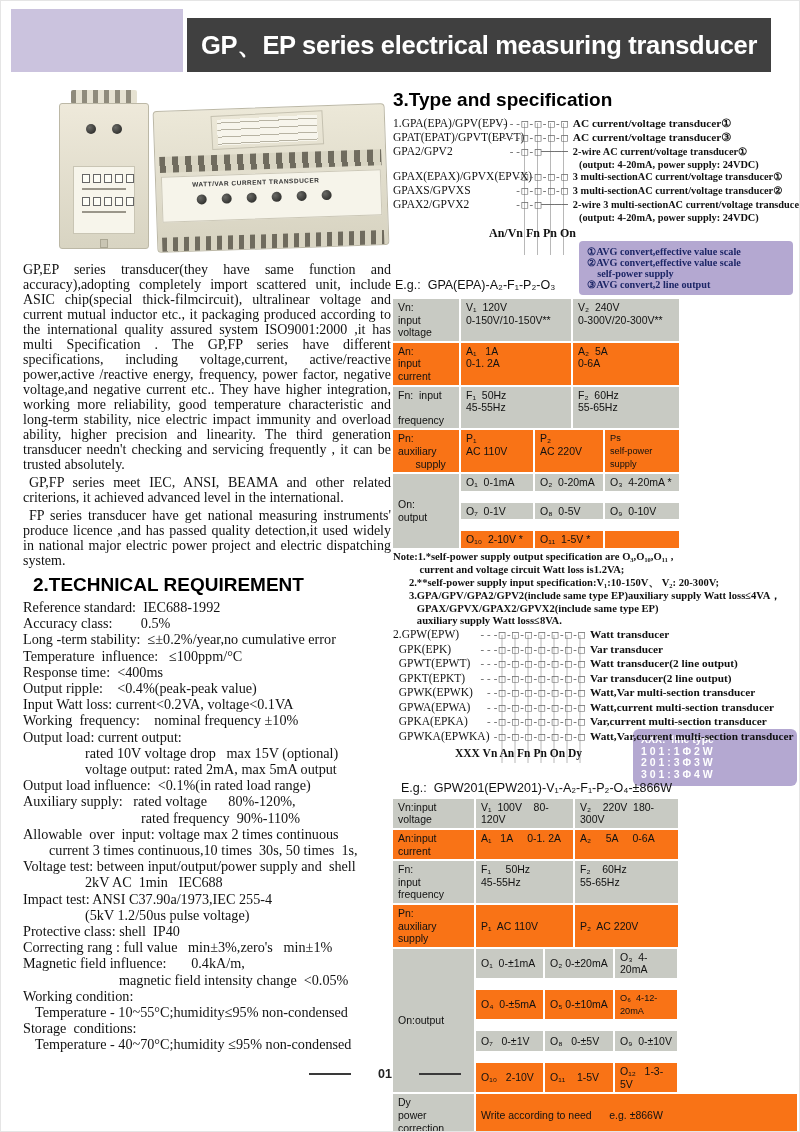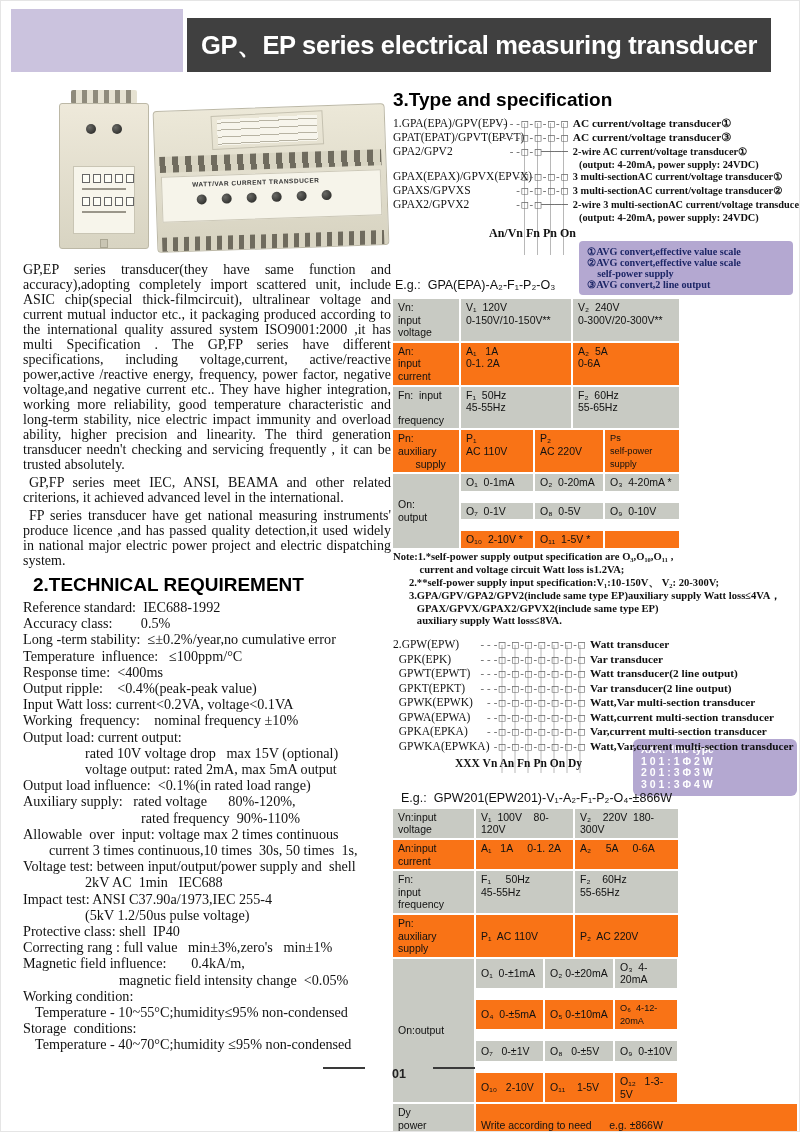--- a/index.html
+++ b/index.html
@@ -96,21 +96,21 @@
   .c2a{grid-template-columns:81px 97px 103px}
   .c3c{grid-template-columns:67px 68px 62px}
   .cdy{grid-template-columns:81px 1fr}
   .fs9{font-size:9.2px}
   .vmid{display:flex;align-items:center}
 
   .note{font:bold 10.6px/12.9px "Liberation Serif",serif;white-space:pre-wrap;color:#111}
   .notes{margin-top:3px}
 
   
-  .pagenum{position:absolute;left:322px;top:1066px;width:152px;display:flex;gap:27px}
+  .pagenum{position:absolute;left:308px;top:1066px;width:152px;display:flex;align-items:center;gap:27px}
   .pl{flex:1;height:2px;background:#3a3a3a}
   .pn{font:bold 12.5px "Liberation Sans",sans-serif;color:#222}
 </style>
 </head>
 <body>
 
 <div class="page">
 
   <div class="lav"></div>
   <div class="hbar">
@@ -319,21 +319,21 @@
 
     <div class="notes">
       <div class="note">Note:1.*self-power supply output specification are O₃,O₁₀,O₁₁ ,</div>
       <div class="note">          current and voltage circuit Watt loss is1.2VA;</div>
       <div class="note">      2.**self-power supply input specification:V₁:10-150V、 V₂: 20-300V;</div>
       <div class="note">      3.GPA/GPV/GPA2/GPV2(include same type EP)auxiliary supply Watt loss≤4VA，</div>
       <div class="note">         GPAX/GPVX/GPAX2/GPVX2(include same type EP)</div>
       <div class="note">         auxiliary supply Watt loss≤8VA.</div>
     </div>
 
-    <div class="group g2" style="margin-top:10px">
+    <div class="group g2" style="margin-top:0">
       <svg class="vlines" style="left:86px;top:7px" width="110" height="128">
         <line x1="23" y1="0" x2="23" y2="128" stroke="#b8b8b8" stroke-width="1"></line>
         <line x1="36" y1="0" x2="36" y2="128" stroke="#b8b8b8" stroke-width="1"></line>
         <line x1="49" y1="0" x2="49" y2="128" stroke="#b8b8b8" stroke-width="1"></line>
         <line x1="62" y1="0" x2="62" y2="128" stroke="#b8b8b8" stroke-width="1"></line>
         <line x1="75" y1="0" x2="75" y2="128" stroke="#b8b8b8" stroke-width="1"></line>
         <line x1="88" y1="0" x2="88" y2="128" stroke="#b8b8b8" stroke-width="1"></line>
         <line x1="101" y1="0" x2="101" y2="128" stroke="#b8b8b8" stroke-width="1"></line>
       </svg>
       <div class="grow">

